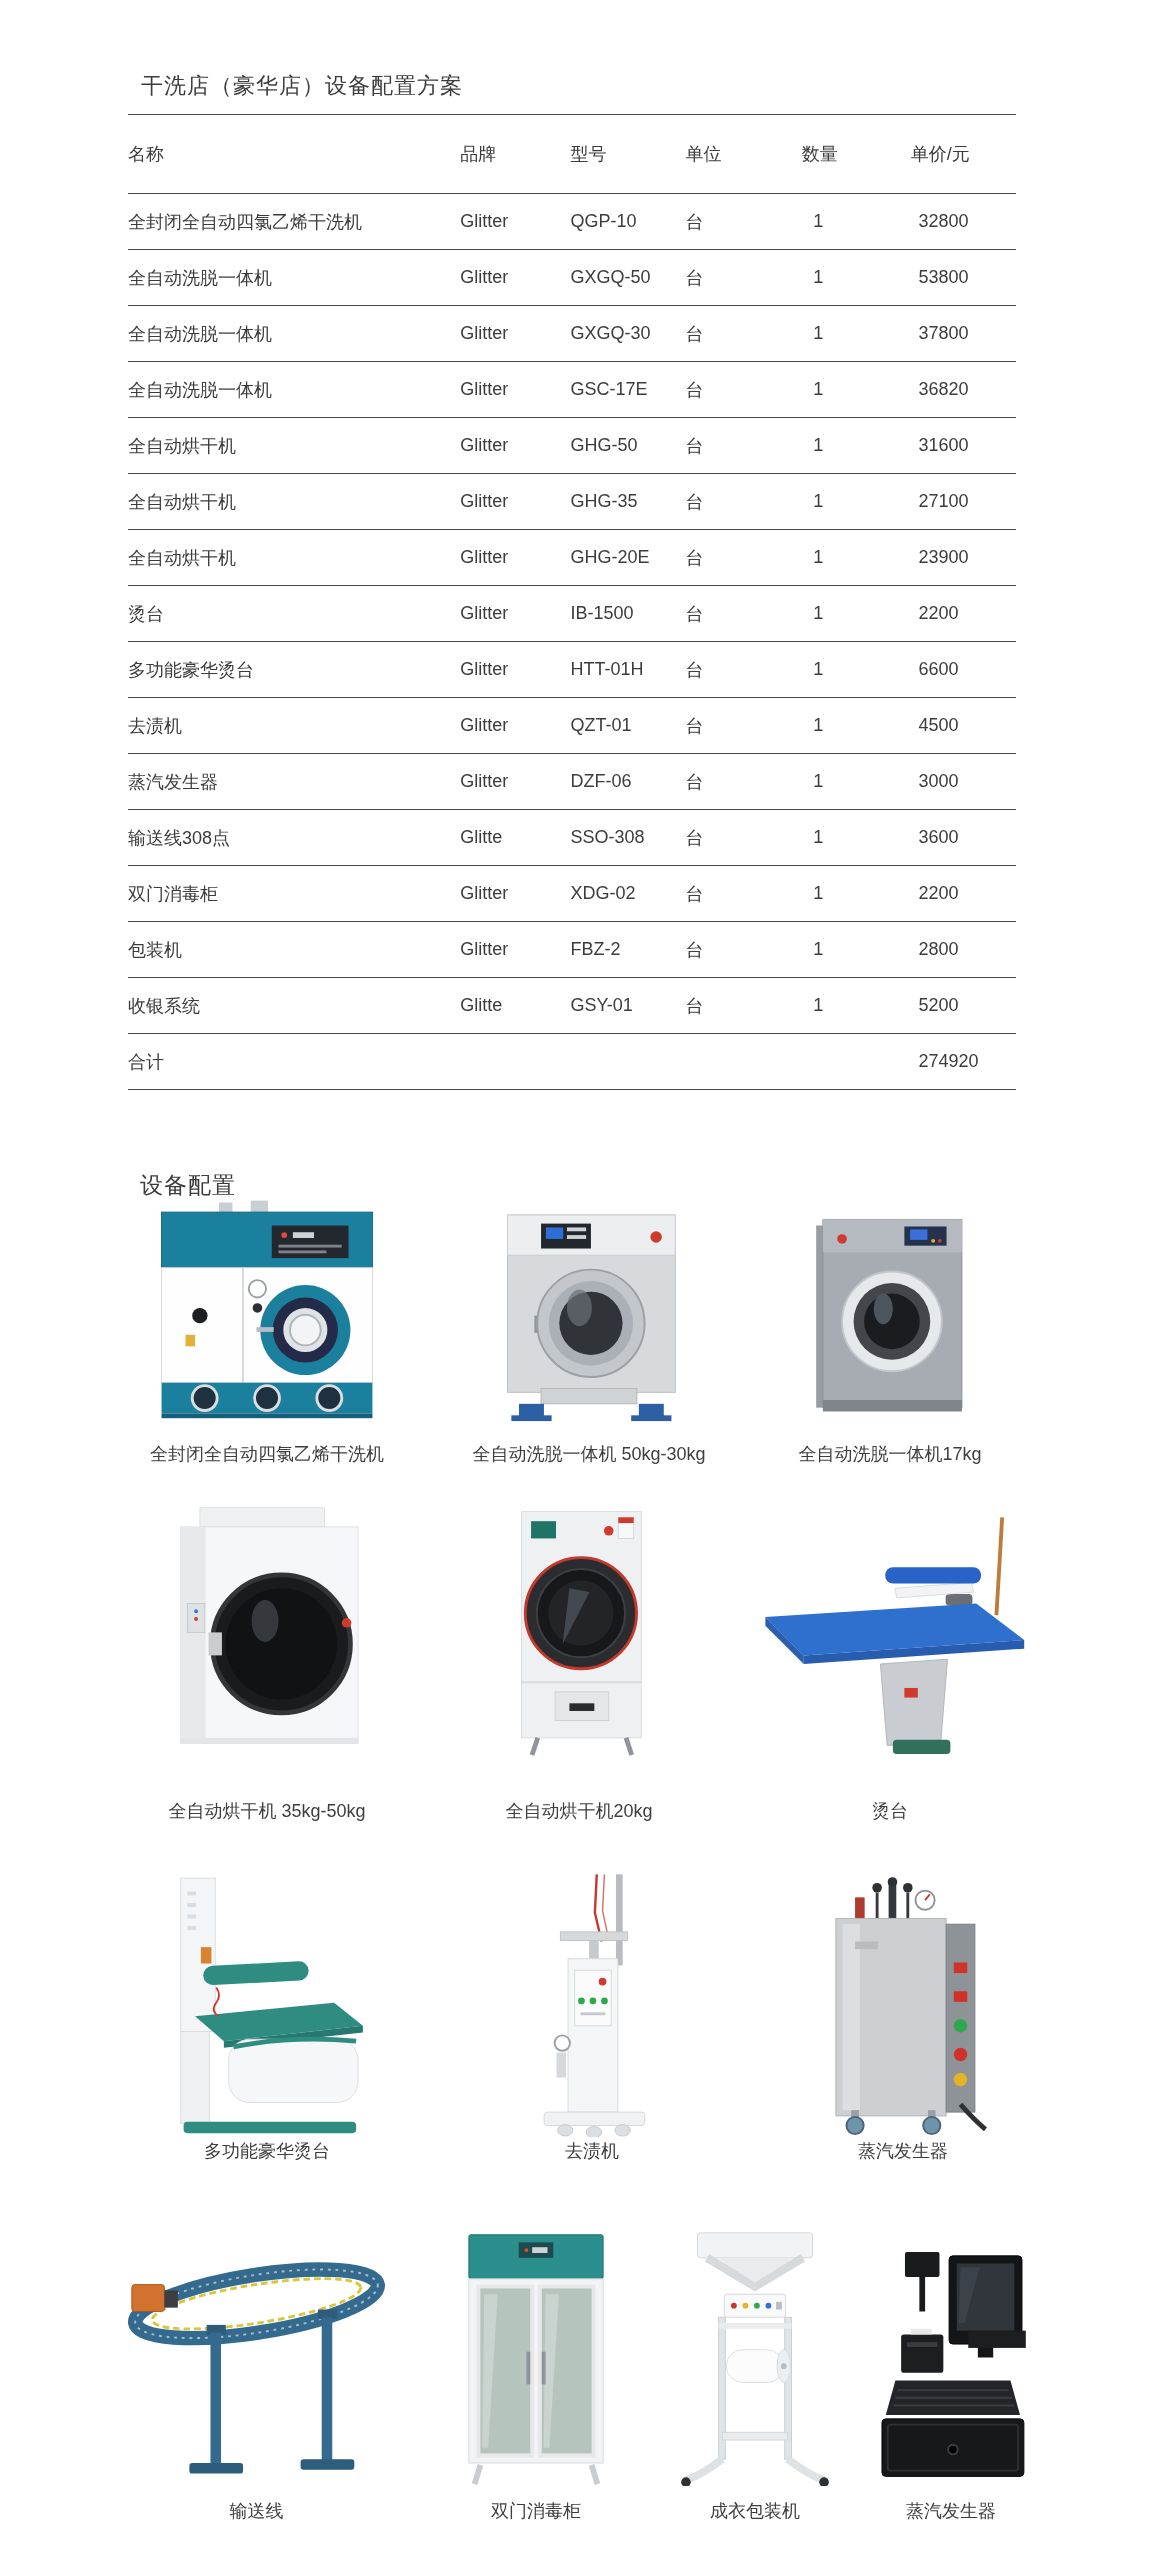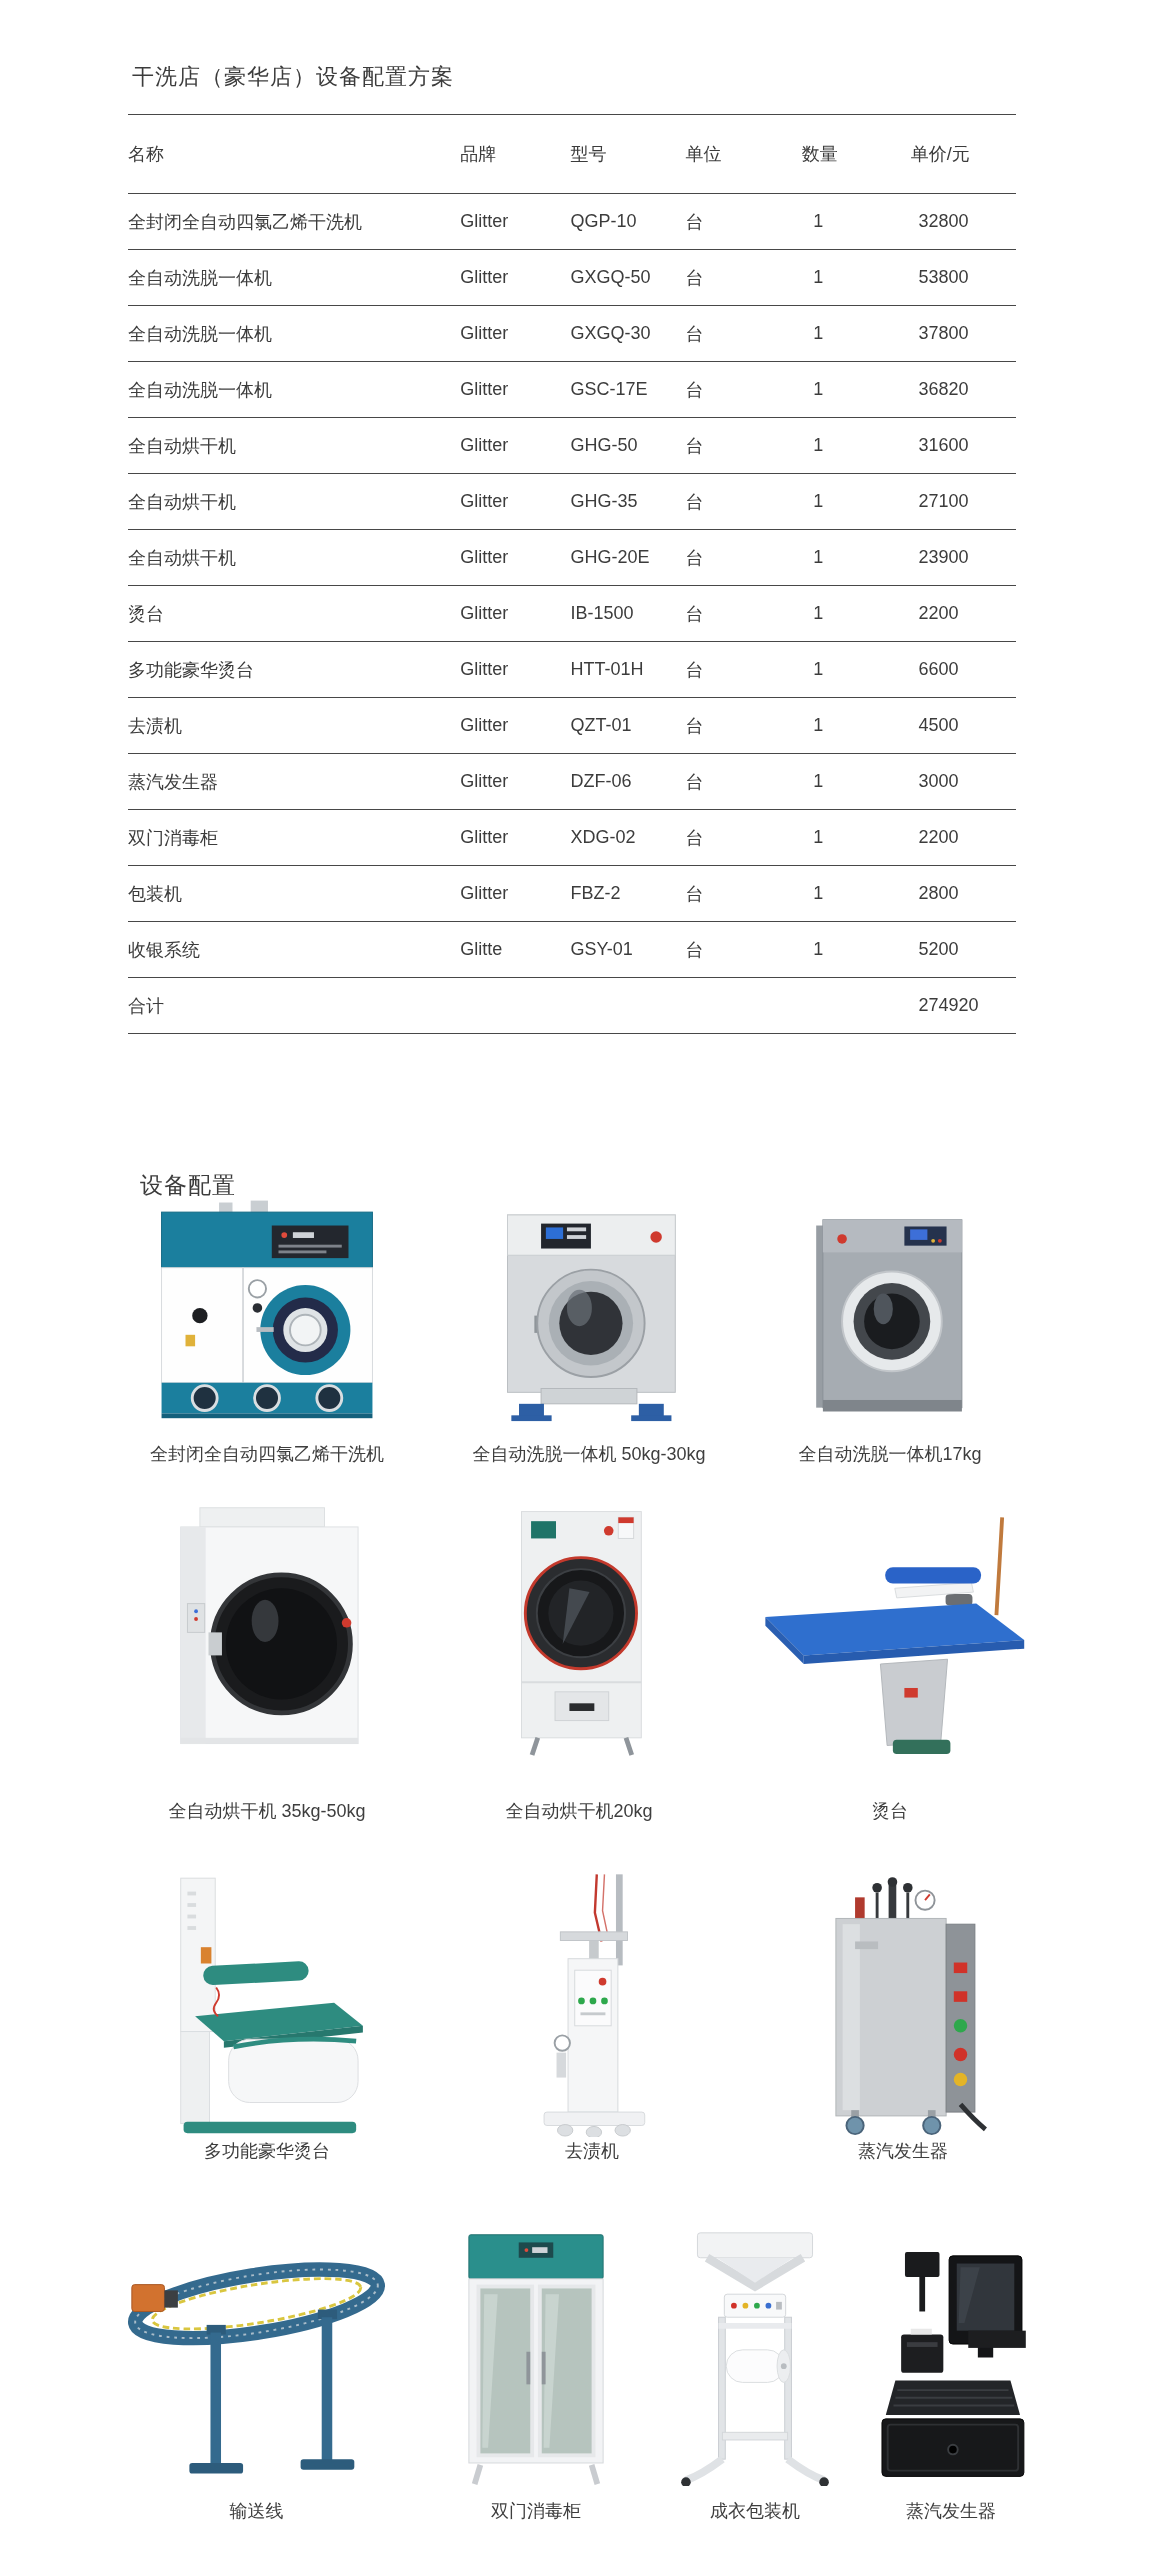--- a/index.html
+++ b/index.html
@@ -1,18 +1,18 @@
 <!DOCTYPE html>
 <html><head>
 <meta charset="utf-8">
 <style>
   html,body{margin:0;padding:0;background:#fff;}
   .page{position:relative;width:1152px;height:2576px;background:#fff;overflow:hidden;
         font-family:"Liberation Sans","DejaVu Sans",sans-serif;color:#3c3c3c;}
-  .doc-title{position:absolute;left:128px;top:58px;margin:4px;font-size:22px;font-weight:400;letter-spacing:1px;}
+  .doc-title{position:absolute;left:128px;top:58px;margin:13px;font-size:22px;font-weight:400;letter-spacing:1px;}
   .equip-table{position:absolute;left:128px;top:114px;width:888px;border-collapse:collapse;table-layout:fixed;
                border-top:1px solid #474747;}
   .equip-table th{height:78px;border-bottom:1px solid #474747;font-weight:400;font-size:18px;text-align:left;padding:0;margin-left:32px;}
   .equip-table td{height:55px;border-bottom:1px solid #474747;font-size:18px;text-align:left;padding:0;}
   .equip-table td.qty{padding-left:11.5px;}
   .equip-table td.price{padding-left:7.7px;}
   .section-title{position:absolute;left:128px;top:1158px;margin:12px;font-size:23px;font-weight:400;letter-spacing:1px;}
   figure.equip{position:absolute;margin:0;display:flex;flex-direction:column;align-items:center;}
   .imgbox{width:100%;}
   .imgbox svg{display:block;width:100%;height:100%;}
@@ -129,20 +129,28 @@
         <td class="qty">1</td>
         <td class="price">4500</td>
       </tr>
       <tr>
         <td>蒸汽发生器</td>
         <td>Glitter</td>
         <td>DZF-06</td>
         <td>台</td>
         <td class="qty">1</td>
         <td class="price">3000</td>
+      </tr>
+      <tr>
+        <td>输送线308点</td>
+        <td>Glitte</td>
+        <td>SSO-308</td>
+        <td>台</td>
+        <td class="qty">1</td>
+        <td class="price">3600</td>
       </tr>
       <tr>
         <td>双门消毒柜</td>
         <td>Glitter</td>
         <td>XDG-02</td>
         <td>台</td>
         <td class="qty">1</td>
         <td class="price">2200</td>
       </tr>
       <tr>

